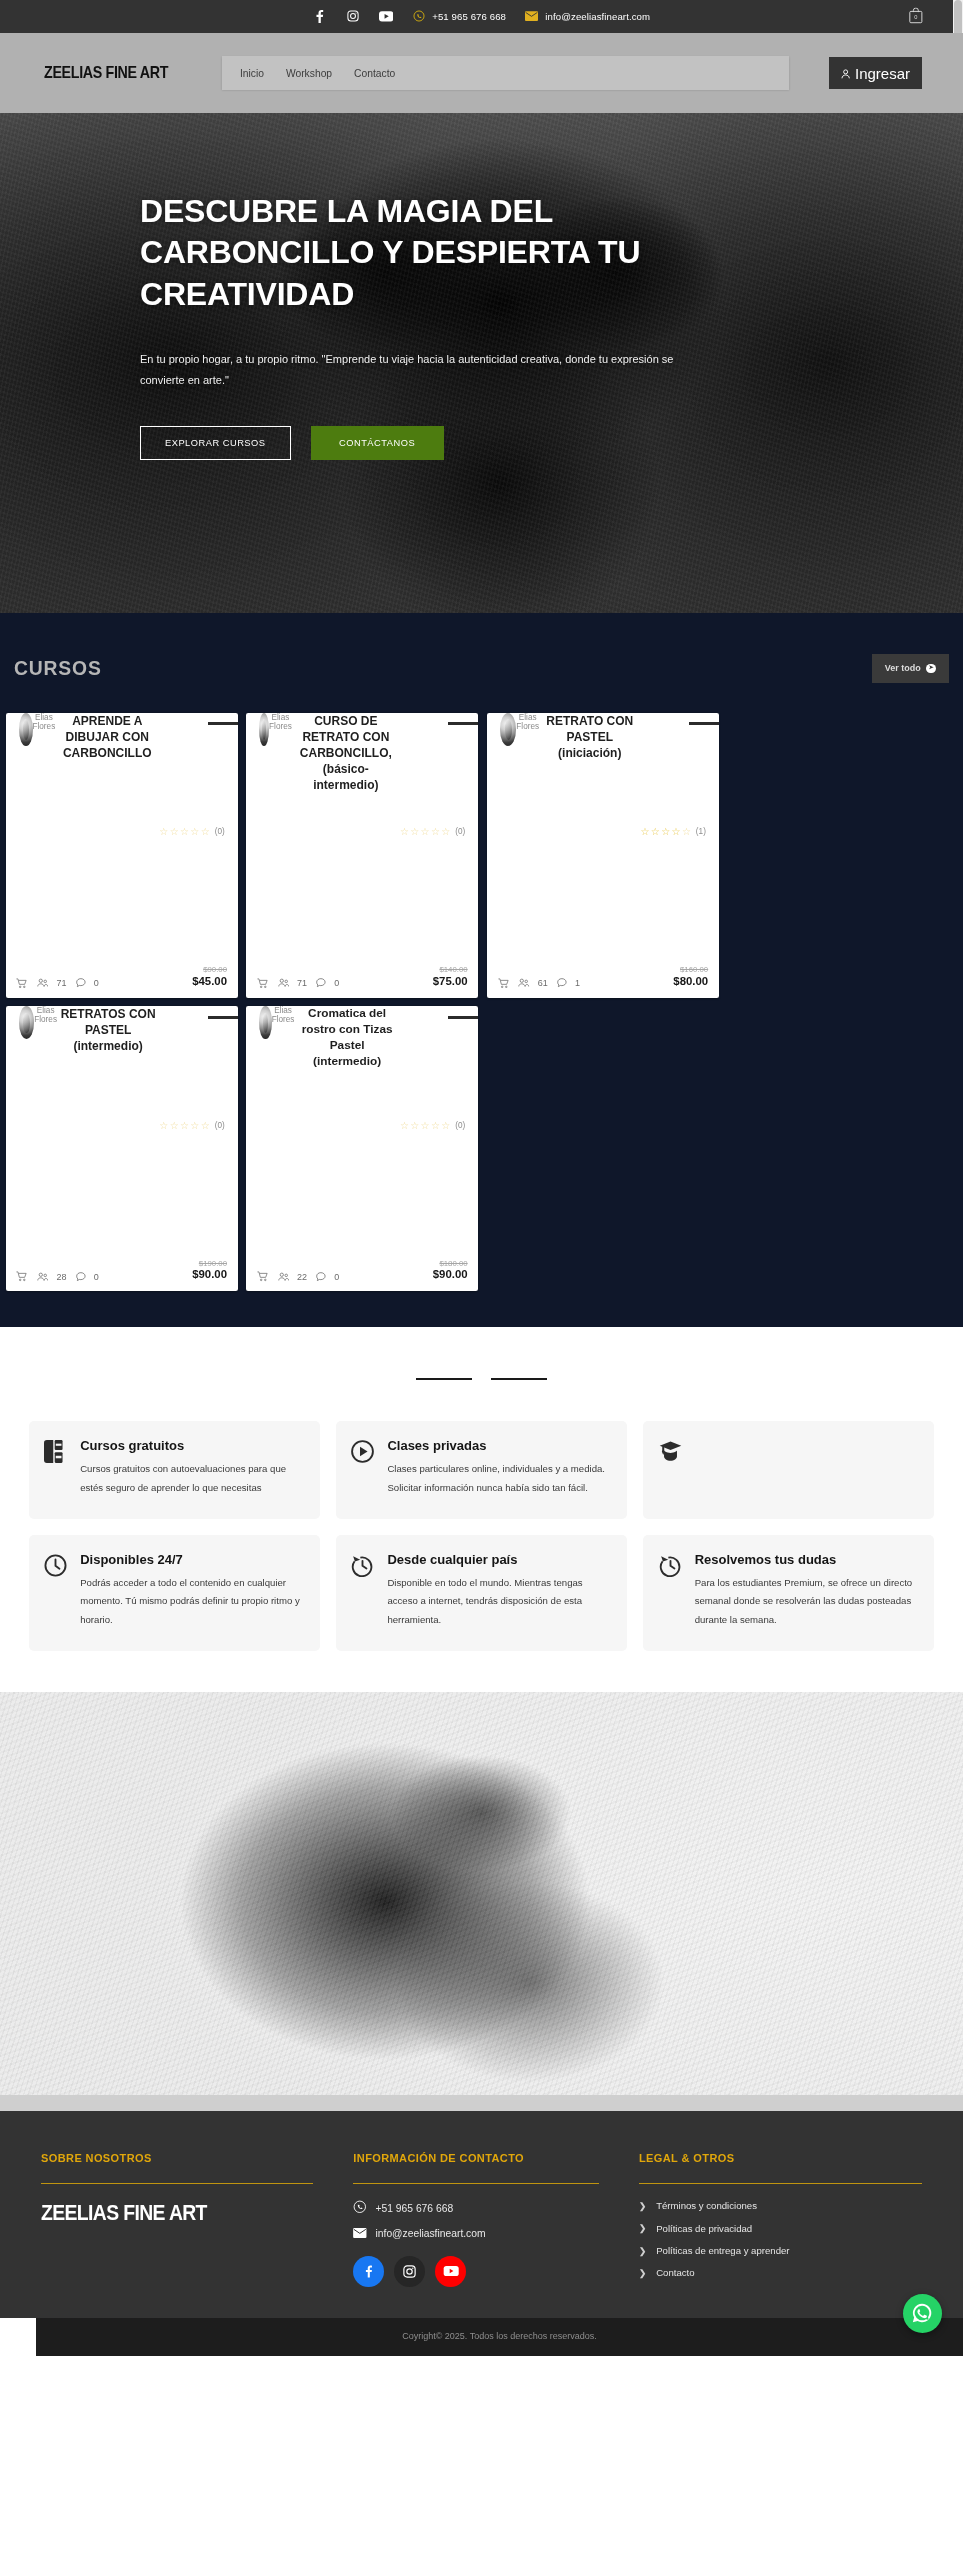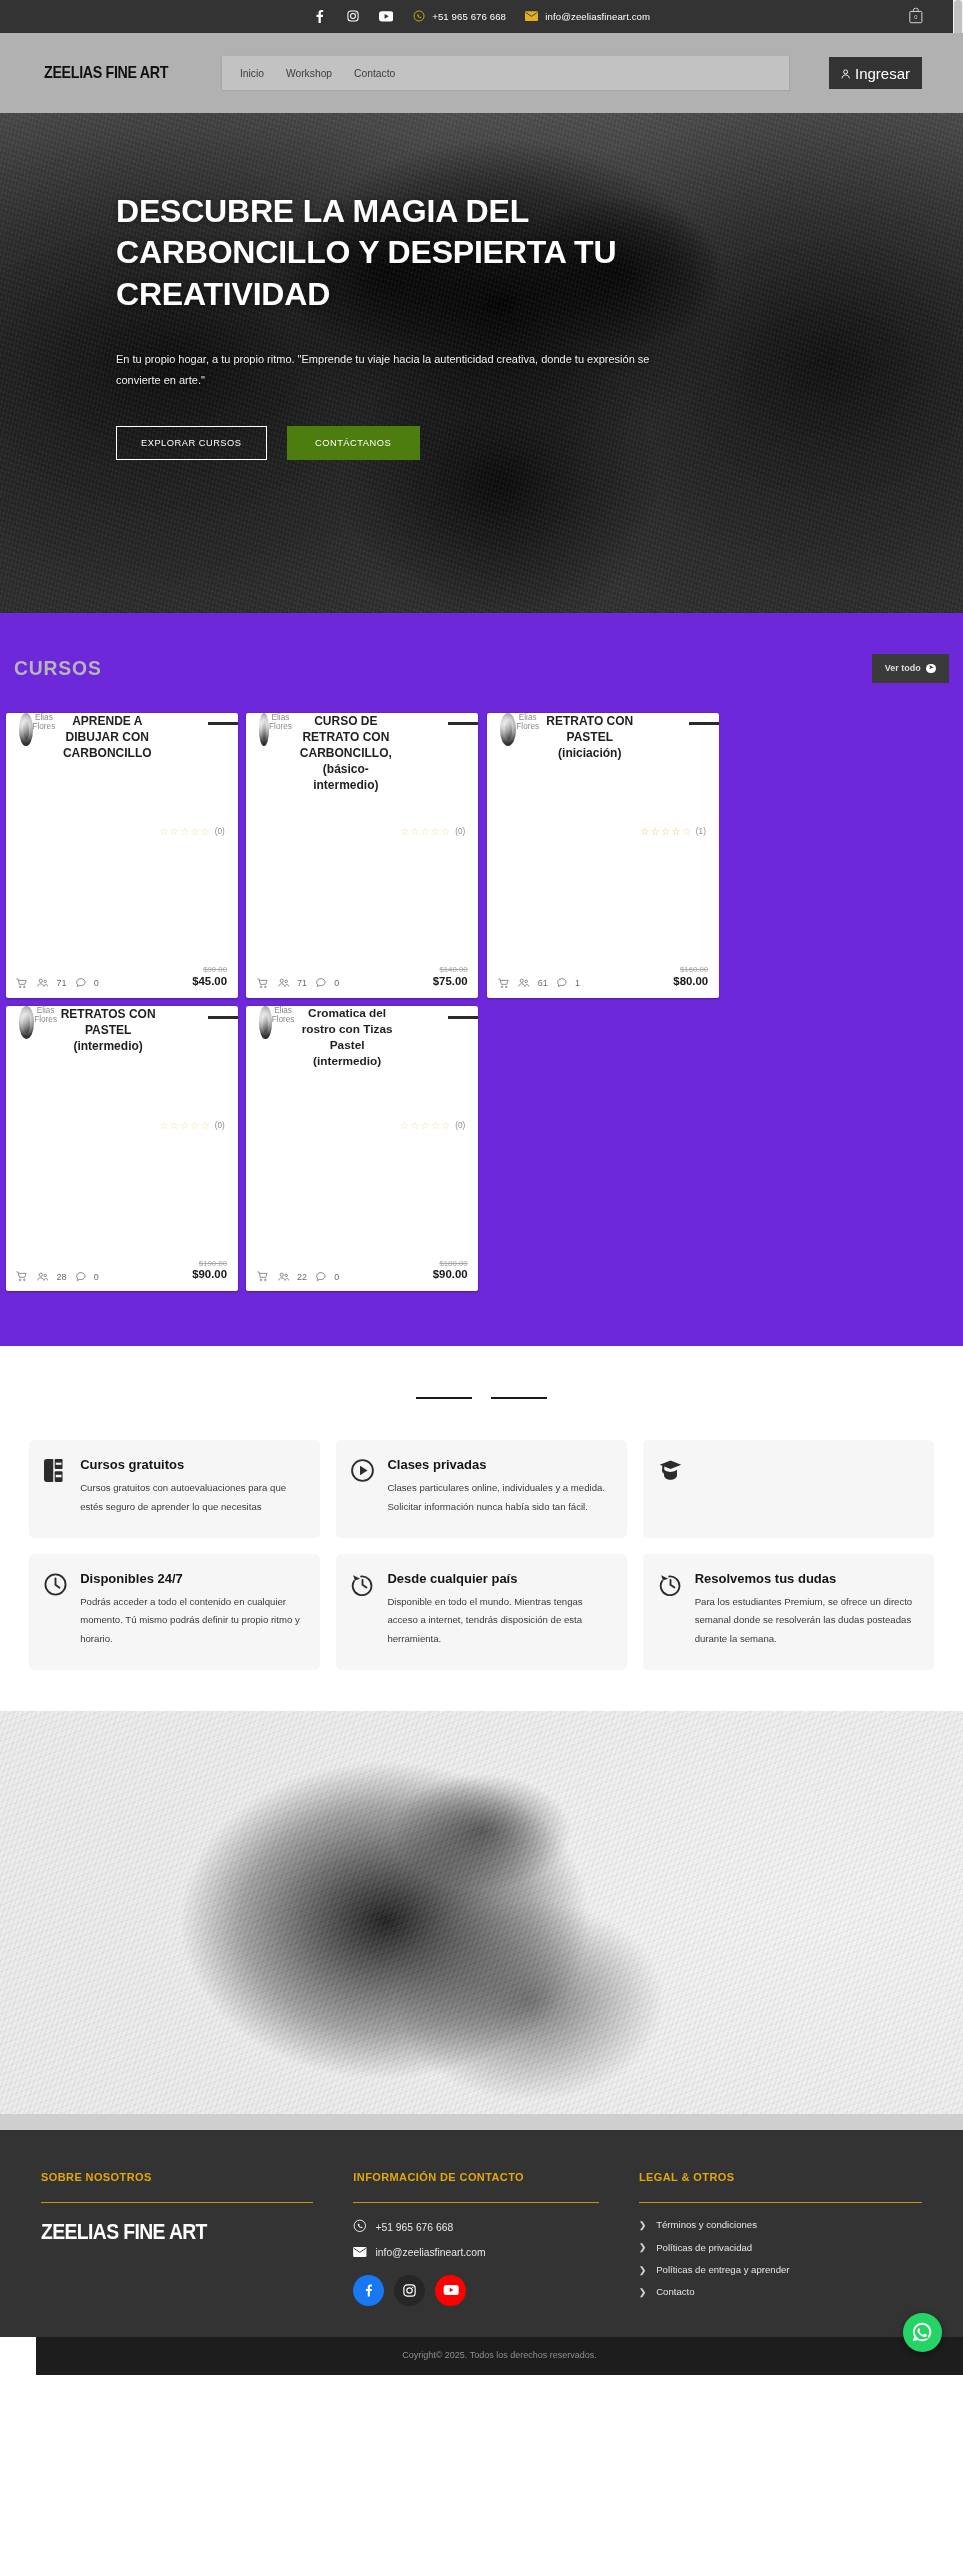--- a/index.html
+++ b/index.html
@@ -130,20 +130,21 @@
     background-image:
       repeating-linear-gradient(102deg, rgba(255,255,255,.045) 0 1.4px, rgba(0,0,0,.045) 1.4px 3.6px),
       repeating-linear-gradient(18deg, rgba(255,255,255,.03) 0 2.1px, rgba(0,0,0,.035) 2.1px 5px);
     opacity: .85;
   }
   .hero-overlay { position: absolute; inset: 0; background: rgba(0,0,0,.26); }
   .hero-content {
     position: relative;
     padding: 78px 0 0 116px;
     max-width: 685px;
+    margin-left: 24px;
   }
   .hero h1 {
     color: #fff;
     font-size: 32px;
     line-height: 1.29;
     font-weight: bold;
     letter-spacing: -0.2px;
     text-shadow: 0 1.4px 7.1px rgba(0,0,0,.45);
     max-width: 592px;
   }
@@ -170,22 +171,22 @@
     border: none;
     color: #fff;
     font-size: 9.3px;
     letter-spacing: 0.5px;
     padding: 11.4px 28.5px;
     cursor: pointer;
   }
 
   
   .cursos {
-    background: #6d28d9;
-    padding: 41px 0 55px 0;
+    background: #0f172a;
+    padding: 41px 0 36px 0;
   }
   .cursos-head {
     display: flex; align-items: center;
     padding: 0 14.3px 0 14.3px;
     margin-bottom: 30px;
   }
   .cursos-title {
     color: #b6b6b6;
     font-size: 21px;
     font-weight: bold;

